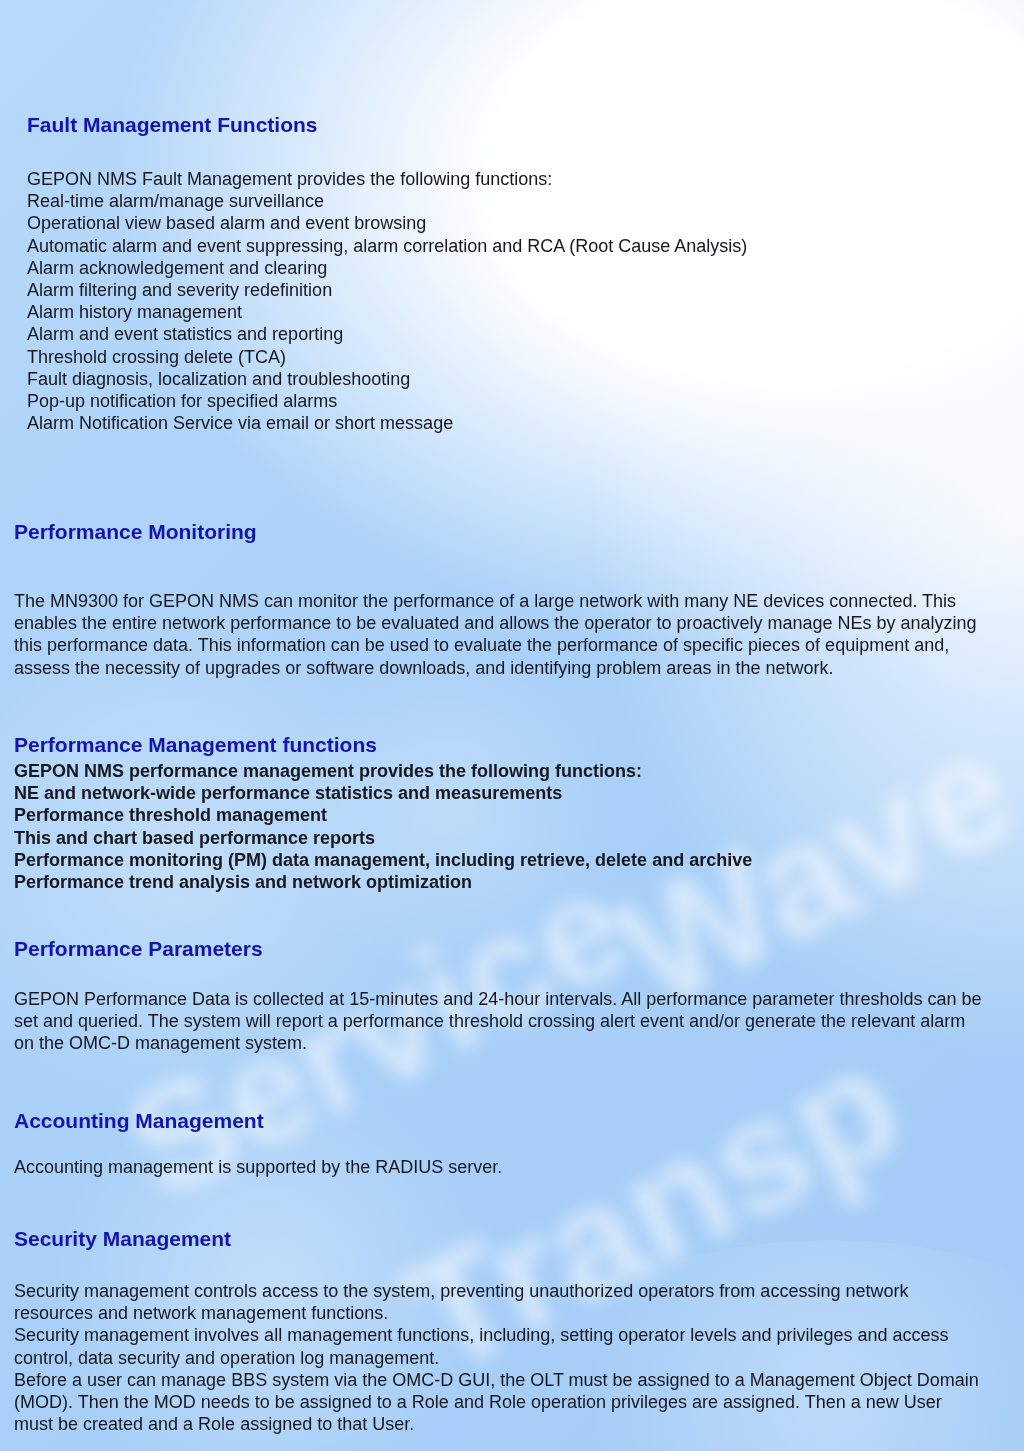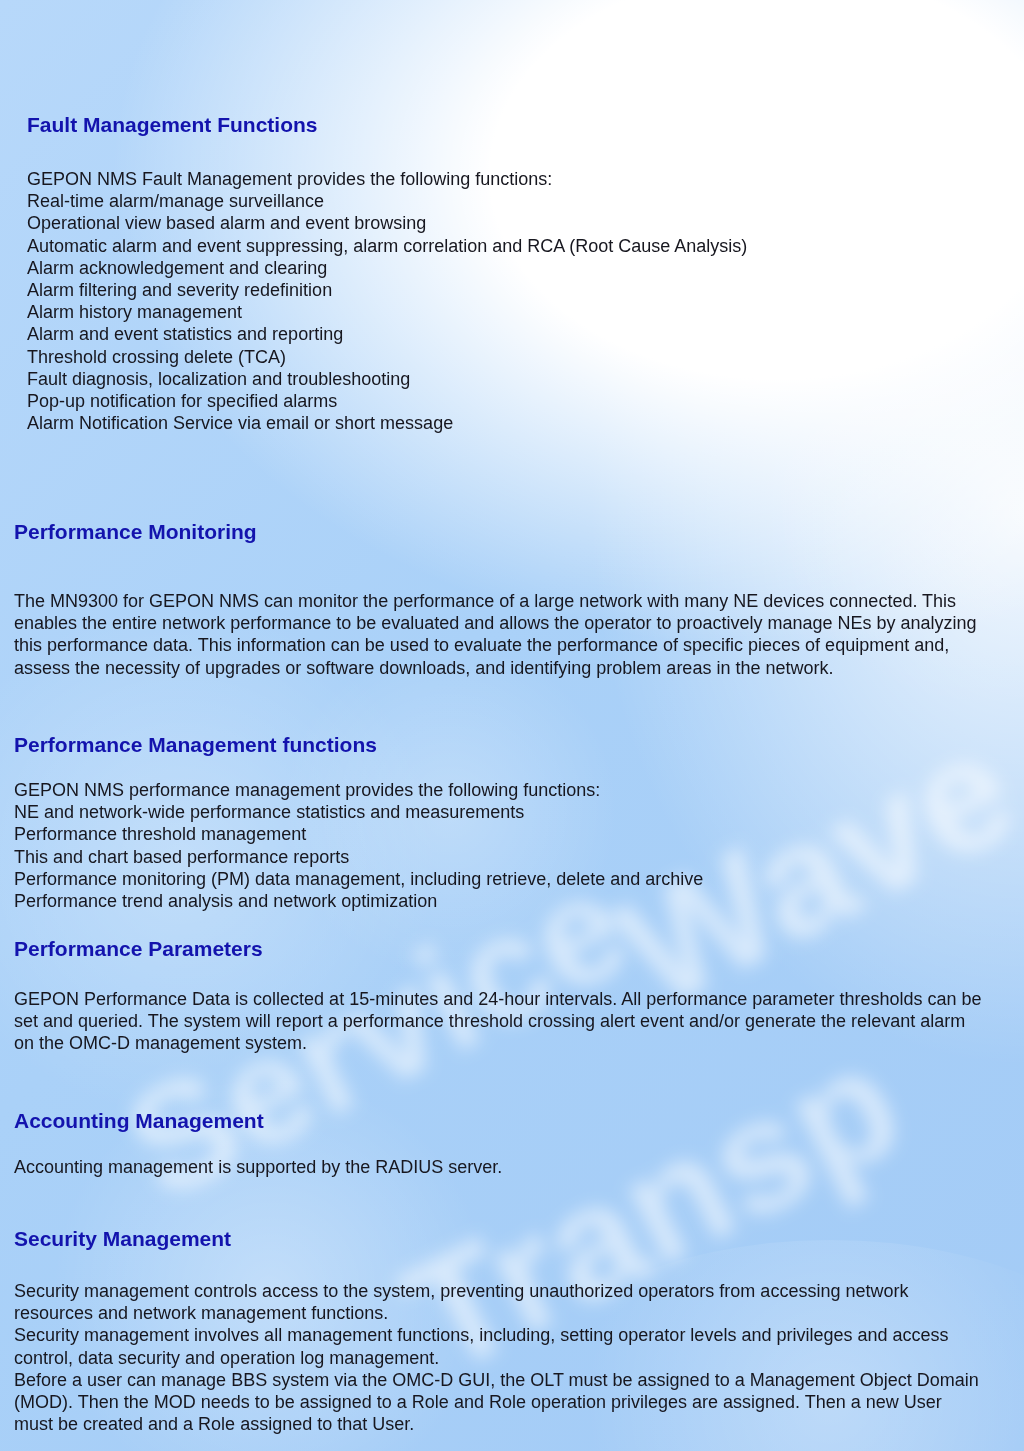--- a/index.html
+++ b/index.html
@@ -81,21 +81,21 @@
 
   <div class="heading" style="left:14px;top:519px;">Performance Monitoring</div>
   <div class="lines" style="left:14px;top:590px;">
       <div class="line">The MN9300 for GEPON NMS can monitor the performance of a large network with many NE devices connected. This</div>
       <div class="line">enables the entire network performance to be evaluated and allows the operator to proactively manage NEs by analyzing</div>
       <div class="line">this performance data. This information can be used to evaluate the performance of specific pieces of equipment and,</div>
       <div class="line">assess the necessity of upgrades or software downloads, and identifying problem areas in the network.</div>
     </div>
 
   <div class="heading" style="left:14px;top:725px;margin-top:7px;">Performance Management functions</div>
-  <div class="lines" style="left:14px;top:779px;">
+  <div class="lines" style="left:14px;top:760px;font-weight:bold;">
       <div class="line">GEPON NMS performance management provides the following functions:</div>
       <div class="line">NE and network-wide performance statistics and measurements</div>
       <div class="line">Performance threshold management</div>
       <div class="line">This and chart based performance reports</div>
       <div class="line">Performance monitoring (PM) data management, including retrieve, delete and archive</div>
       <div class="line">Performance trend analysis and network optimization</div>
     </div>
 
   <div class="heading" style="left:14px;top:936px;">Performance Parameters</div>
   <div class="lines" style="left:14px;top:988px;">

